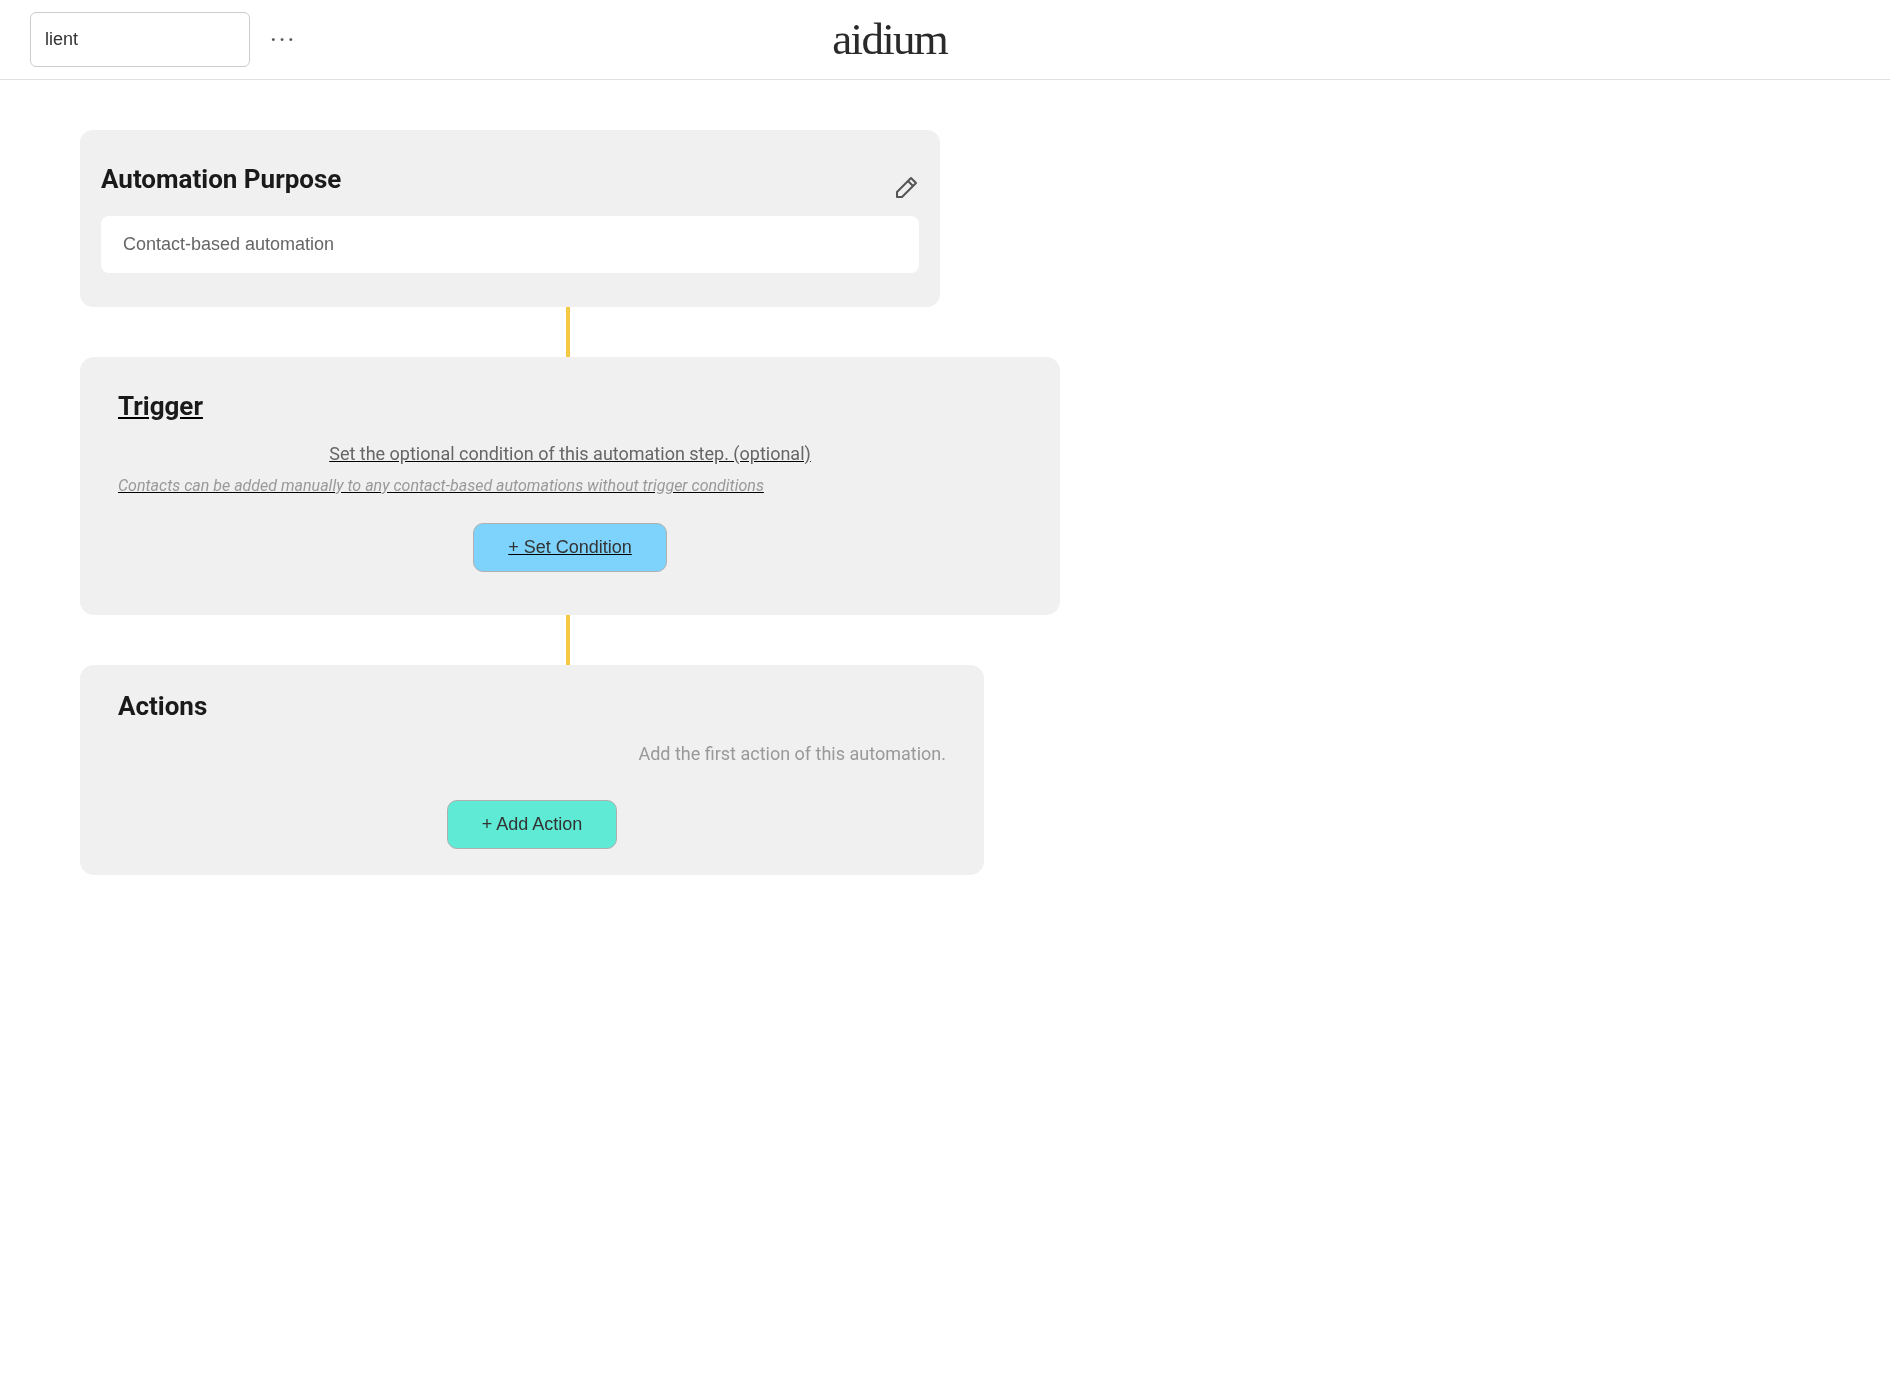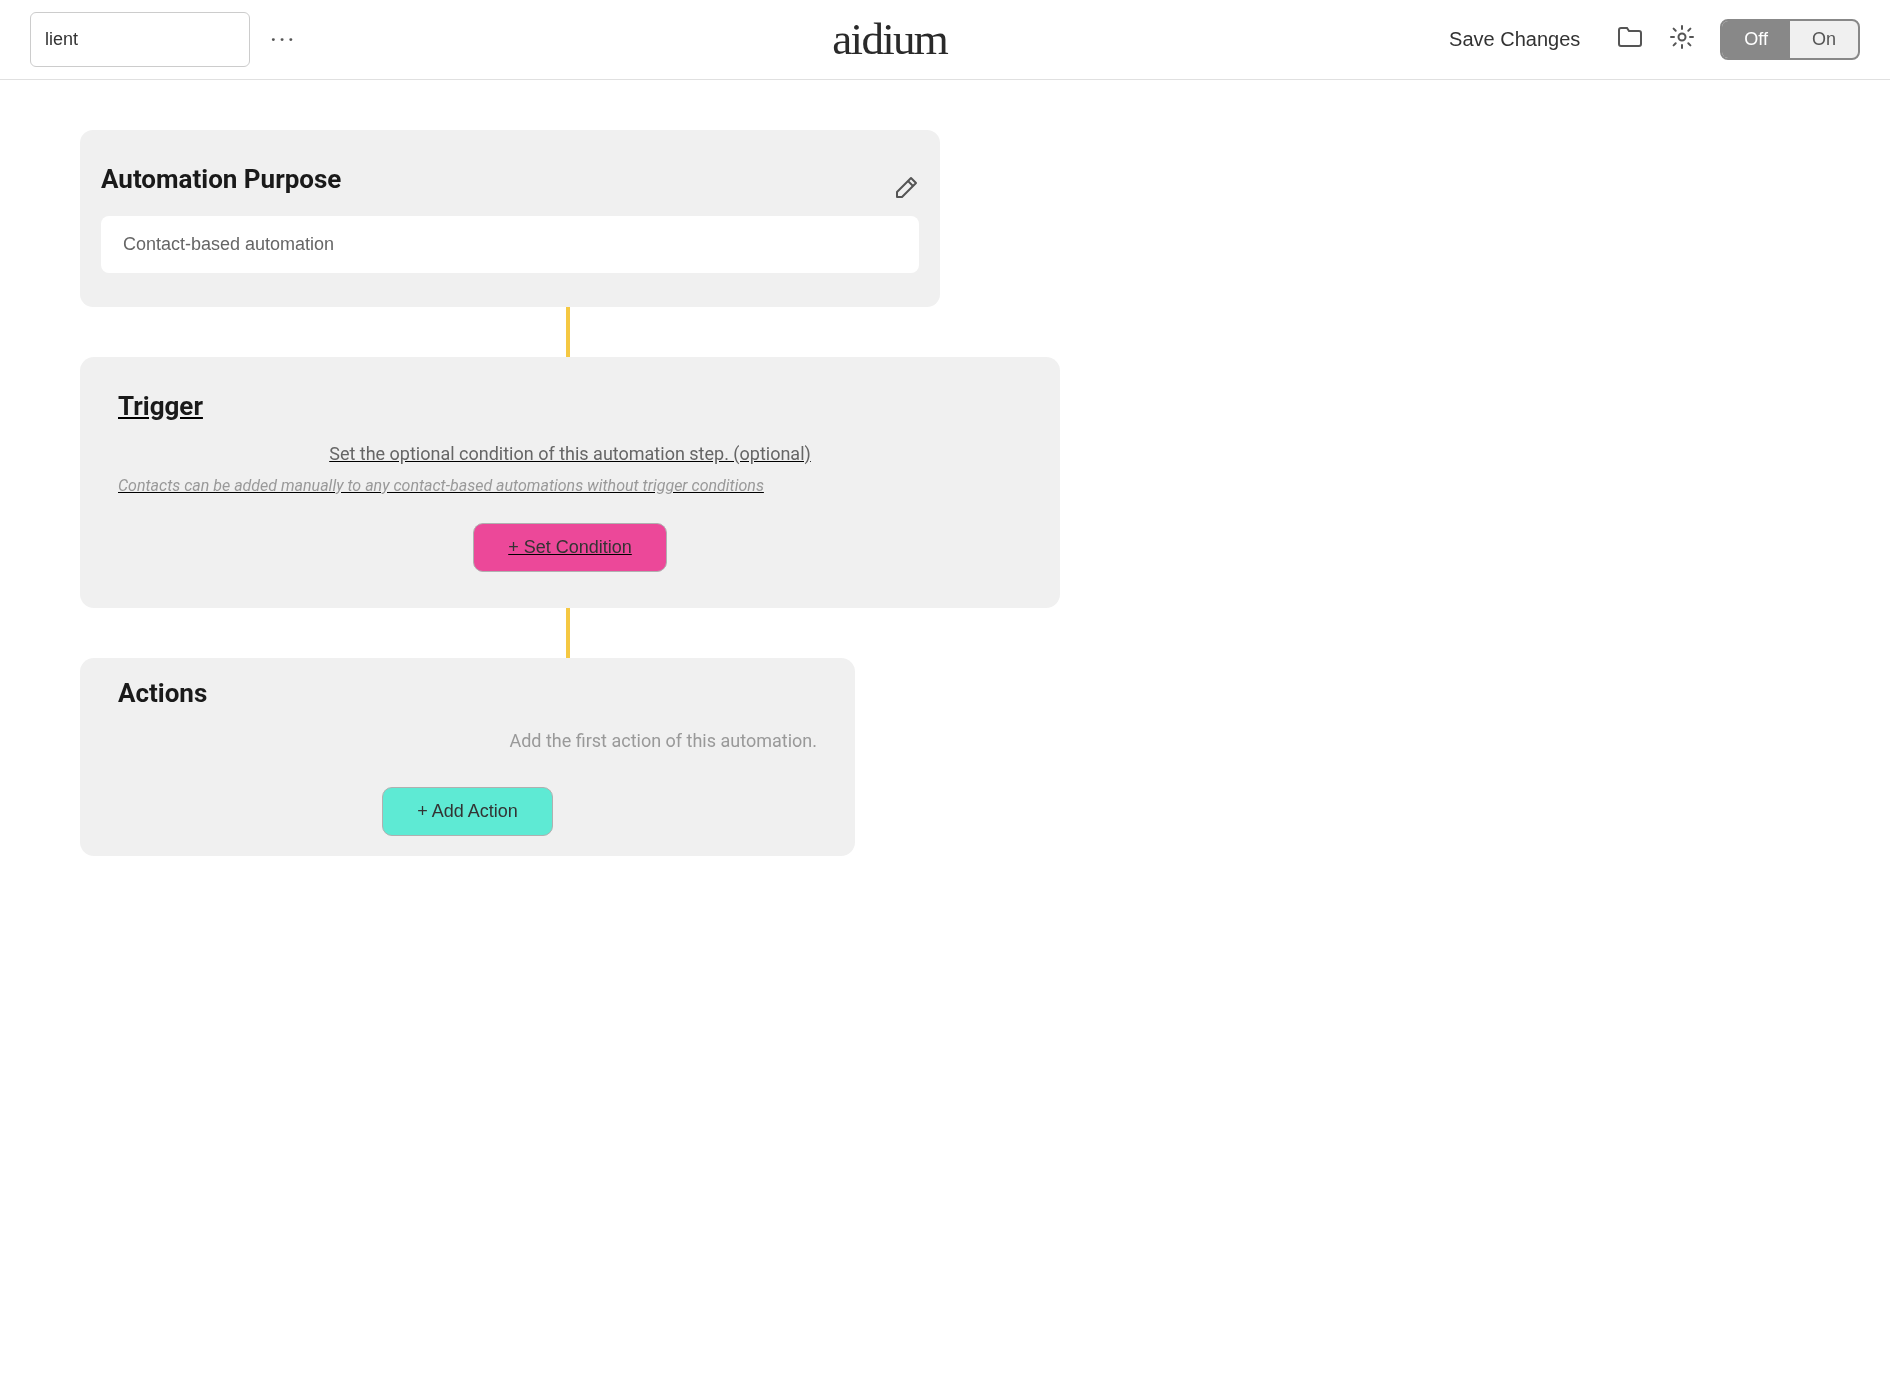--- a/index.html
+++ b/index.html
@@ -182,38 +182,38 @@
       color: #999;
       font-style: italic;
       margin-bottom: 28px;
     }
 
     .set-condition-btn {
       display: flex;
       align-items: center;
       justify-content: center;
       gap: 8px;
-      margin: 2px auto;
+      margin: 9px auto;
       padding: 13px 34px;
       font-size: 18px;
       font-weight: 500;
       color: #333;
-      background: #ec4899;
+      background: #7dd3fc;
       border: 1.5px solid #b0b0b0;
       border-radius: 10px;
       cursor: pointer;
       width: fit-content;
     }
 
     
     .actions-card {
       background: #f0f0f0;
       border-radius: 14px;
-      padding: 20px 38px;
-      width: 775px;
+      padding: 26px 38px;
+      width: 904px;
     }
 
     .actions-description {
       font-size: 18px;
       color: #999;
       text-align: right;
       margin-bottom: 36px;
     }
 
     .add-action-btn {
@@ -252,41 +252,20 @@
     <svg class="logo-svg" viewBox="0 0 260 60" xmlns="http://www.w3.org/2000/svg">
 
       <g fill="#2a2a2a">
 
         <text x="0" y="48" font-family="'Georgia', serif" font-size="52" font-weight="400" letter-spacing="-2" fill="#2a2a2a">aidium</text>
       </g>
 
     </svg>
   </div>
 
-  <div class="header-right">
-    <button class="save-changes-btn">Save Changes</button>
-
-    <span class="folder-icon">
-      <svg width="28" height="28" viewBox="0 0 28 28" fill="none" xmlns="http://www.w3.org/2000/svg">
-        <path d="M3 7C3 5.9 3.9 5 5 5H11L13 8H23C24.1 8 25 8.9 25 10V21C25 22.1 24.1 23 23 23H5C3.9 23 3 22.1 3 21V7Z" stroke="#555" stroke-width="2" fill="none"></path>
-      </svg>
-    </span>
-
-    <span class="gear-icon">
-      <svg width="28" height="28" viewBox="0 0 28 28" fill="none" xmlns="http://www.w3.org/2000/svg">
-        <circle cx="14" cy="14" r="3.5" stroke="#555" stroke-width="2"></circle>
-        <path d="M14 3v3M14 22v3M3 14h3M22 14h3M5.6 5.6l2.1 2.1M20.3 20.3l2.1 2.1M5.6 22.4l2.1-2.1M20.3 7.7l2.1-2.1" stroke="#555" stroke-width="2" stroke-linecap="round"></path>
-      </svg>
-    </span>
-
-    <div class="toggle-switch">
-      <button class="toggle-option active">Off</button>
-      <button class="toggle-option">On</button>
-    </div>
-  </div>
 </div>
 
 <div class="main-content">
 
   <div class="card">
     <div class="card-header">
       <h2 class="card-title">Automation Purpose</h2>
       <span class="edit-icon">
         <svg width="26" height="26" viewBox="0 0 26 26" fill="none" xmlns="http://www.w3.org/2000/svg">
           <path d="M18 3L23 8L9 22H4V17L18 3Z" stroke="#555" stroke-width="2" fill="none" stroke-linejoin="round"></path>

